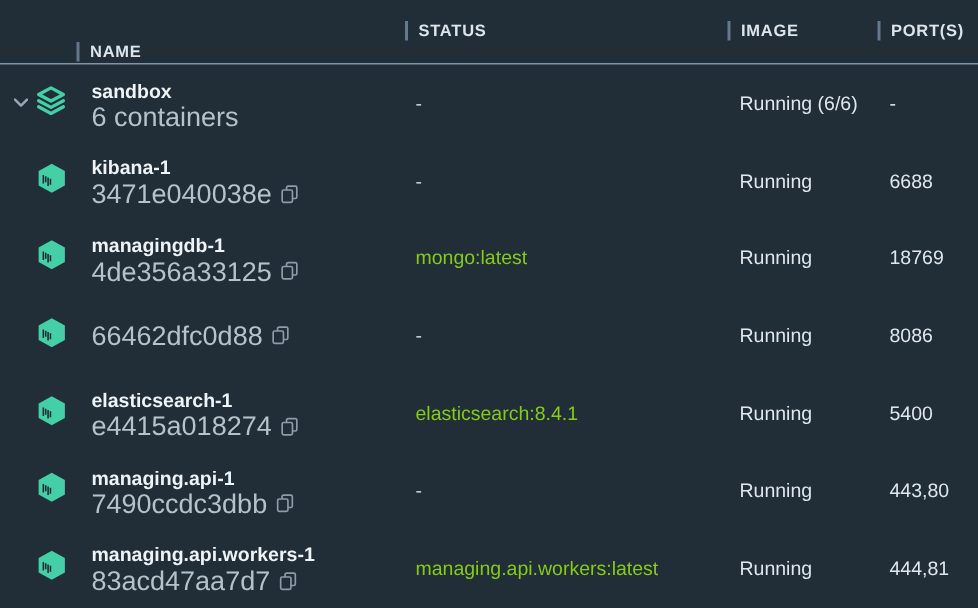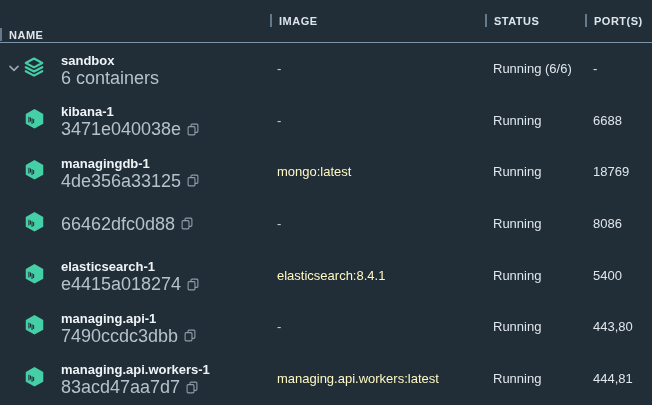--- a/index.html
+++ b/index.html
@@ -15,54 +15,54 @@
   .thead{
     height:43px;box-sizing:border-box;
     border-bottom:1px solid #7e95a7;
     align-items:center;
   }
   .hcell{
     display:flex;align-items:center;gap:7px;
     font-size:11px;font-weight:bold;letter-spacing:.5px;
     color:#dde5eb;padding-bottom:9px;
   }
-  .hcell.first{margin-top:28px;}
+  .hcell.first{padding-left:51px;margin-top:28px;}
   .hsep{width:2px;height:13px;background:#64798d;flex:0 0 auto;}
   
   .tbody{flex:1;}
   .row{height:51.6px;align-items:center;}
   .cell{display:flex;align-items:center;font-size:13px;color:#dfe6ec;}
   .name-cell{padding-left:6px;}
   .chev{width:16px;display:flex;justify-content:center;align-items:center;flex:0 0 auto;cursor:pointer;}
   .iconbox{width:24px;display:flex;justify-content:center;align-items:center;flex:0 0 auto;}
   .ntext{display:flex;flex-direction:column;margin-left:15px;gap:1px;}
   .nm{font-size:13px;font-weight:bold;color:#eef3f6;line-height:17px;}
   .subline{display:flex;align-items:center;gap:6px;}
   .sub{font-size:18px;color:#b6c2cb;line-height:16px;}
   .copy{display:inline-flex;align-items:center;cursor:pointer;}
   .img-cell{padding-left:7px;color:#cbd4da;}
-  .imgv.link{color:#fef9c3;cursor:pointer;}
+  .imgv.link{color:#84cc16;cursor:pointer;}
   .status-cell,.ports-cell{padding-left:8px;}
 </style>
 </head>
 <body>
 
 <div class="table">
   <div class="grid thead">
     <div class="hcell first">
       <span class="hsep"></span>
       <span>NAME</span>
     </div>
     <div class="hcell">
       <span class="hsep"></span>
-      <span>IMAGE</span>
+      <span>STATUS</span>
     </div>
     <div class="hcell">
       <span class="hsep"></span>
-      <span>STATUS</span>
+      <span>IMAGE</span>
     </div>
     <div class="hcell">
       <span class="hsep"></span>
       <span>PORT(S)</span>
     </div>
   </div>
   <div class="tbody">
       <div class="grid row">
     <div class="cell name-cell">
       <span class="chev" style="visibility: visible;">

